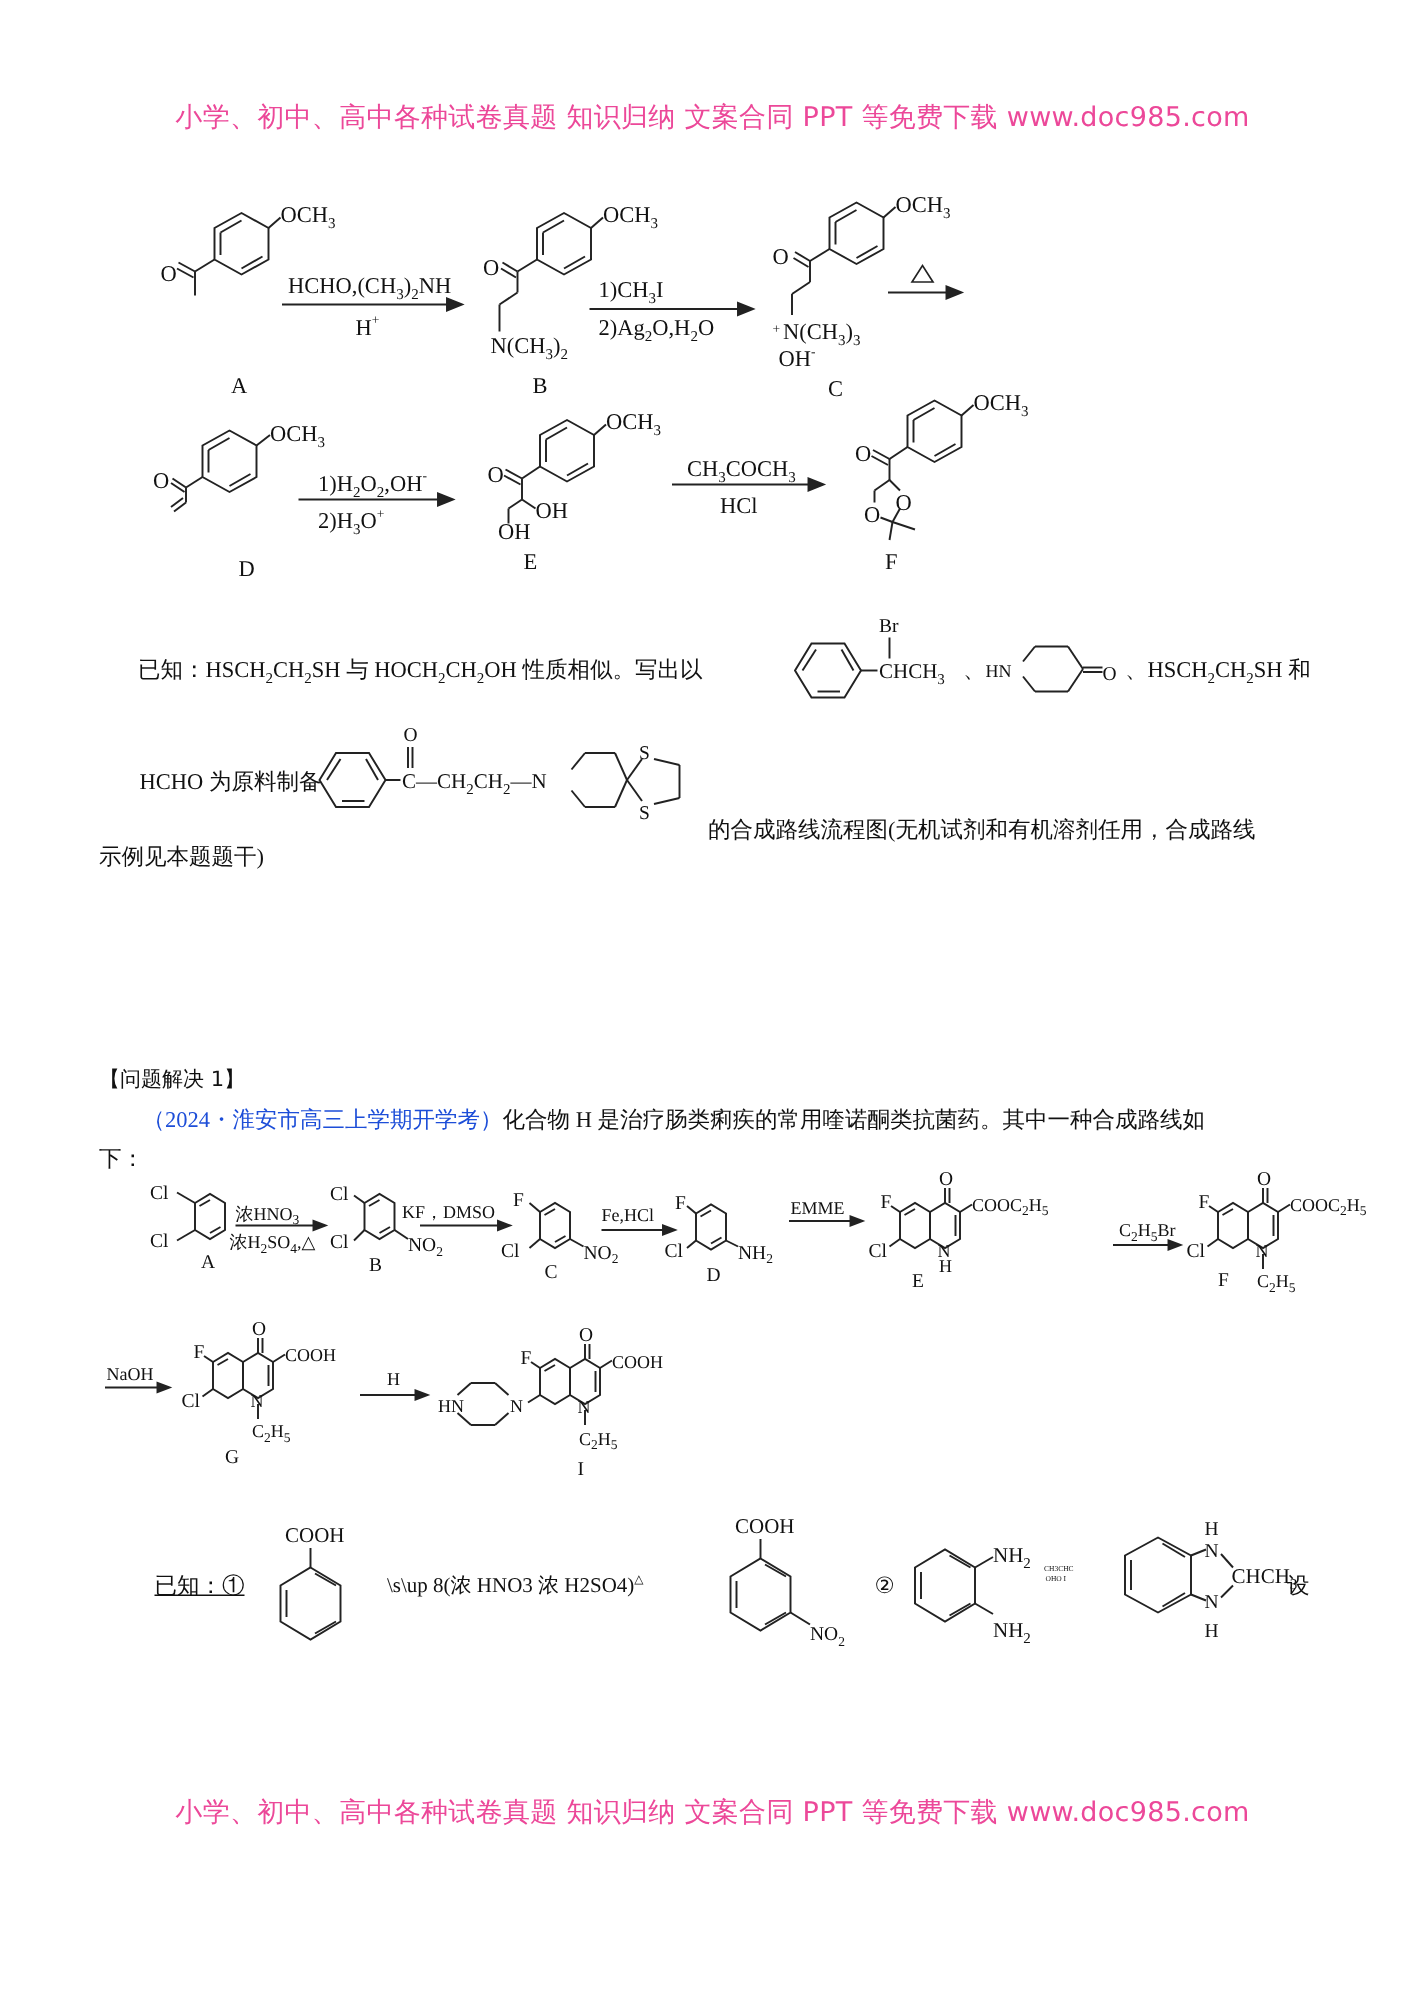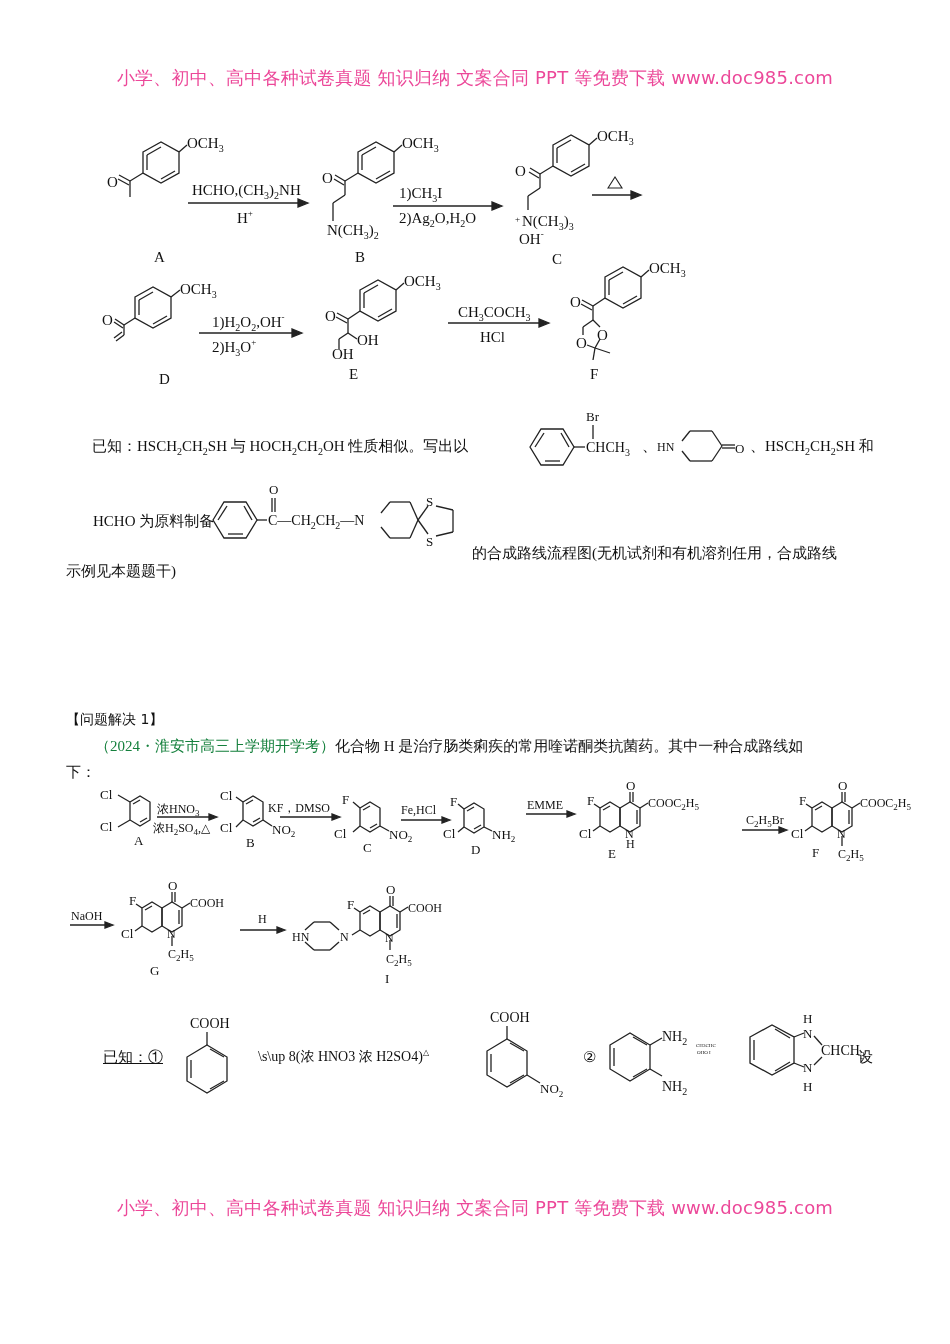--- a/index.html
+++ b/index.html
@@ -6,21 +6,21 @@
   body { width: 950px; height: 1344px; position: relative; overflow: hidden;
          font-family: "DejaVu Serif", "Liberation Serif", serif; color: #111; }
   .abs { position: absolute; }
   .banner { font-family: "DejaVu Sans", "Liberation Sans", sans-serif; font-size: 18px; color: #ec4899;
             width: 950px; text-align: center; letter-spacing: 0.2px; }
   .serif { font-family: "Liberation Serif", "DejaVu Serif", serif; }
   .txt { font-size: 15px; white-space: nowrap; }
   .chem { position: absolute; overflow: visible; }
   svg text { font-family: "Liberation Serif", "DejaVu Serif", serif; fill: #111; }
   .bold { font-weight: normal; }
-  .green { color: #15803d; }
+  .green { color: #1d4ed8; }
   line, polyline, path, polygon { stroke: #222; stroke-width: 1.3; fill: none; }
   .arrowhead { fill: #222; stroke: #222; }
 </style>
 </head>
 <body>
 
 <div class="abs banner" style="top:66px;left:0;">小学、初中、高中各种试卷真题 知识归纳 文案合同 PPT 等免费下载   www.doc985.com</div>
 
 <svg class="chem" style="left:95px;top:125px;" width="560" height="150" viewBox="0 0 560 150">
 

